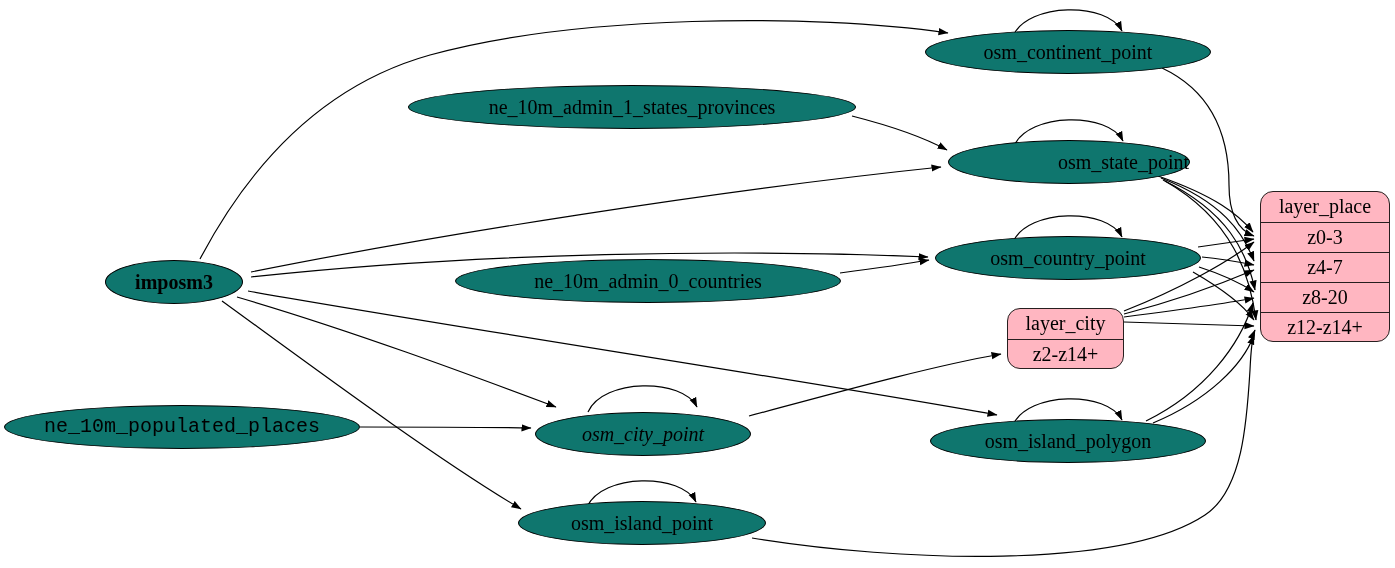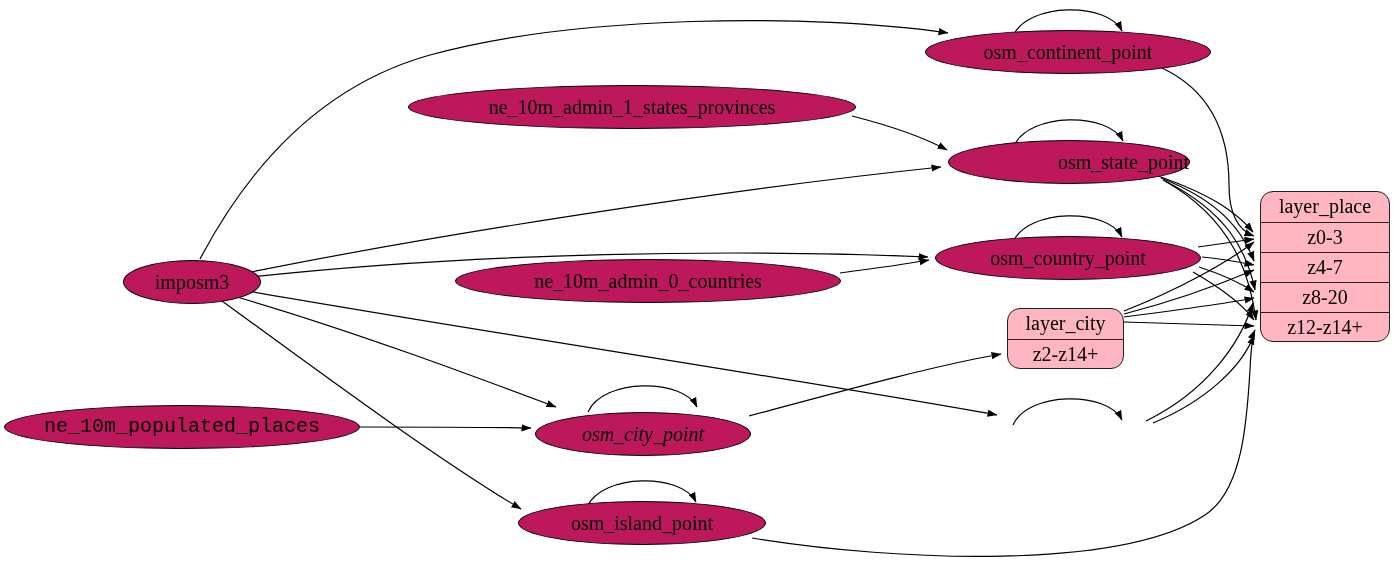--- a/index.html
+++ b/index.html
@@ -7,21 +7,21 @@
     position:relative;
     width:1395px;height:568px;
     background:#ffffff;
     font-family:"Liberation Serif", serif;
     overflow:hidden;
   }
   #edges{position:absolute;left:0;top:0;width:1395px;height:568px;}
   .node{
     position:absolute;
     box-sizing:border-box;
-    background:#be185d;
+    background:#0f766e;
     border:1.4px solid #000000;
     border-radius:50%;
     text-align:center;
     color:#000000;
     font-size:20px;
     white-space:nowrap;
   }
   .record{
     position:absolute;
     box-sizing:border-box;
@@ -84,36 +84,37 @@
     <path marker-end="url(#arr)" d="M 1193,272 C 1226,291 1244,306 1254,320"></path>
     <path marker-end="url(#arr)" d="M 1124,311 C 1180,289 1228,262 1254,242"></path>
     <path marker-end="url(#arr)" d="M 1124,314 C 1182,299 1228,281 1254,270"></path>
     <path marker-end="url(#arr)" d="M 1124,317 C 1185,309 1230,303 1254,298"></path>
     <path marker-end="url(#arr)" d="M 1124,322 C 1182,324 1228,325 1254,326"></path>
     <path marker-end="url(#arr)" d="M 1146,421 C 1205,392 1240,345 1253,303"></path>
     <path marker-end="url(#arr)" d="M 1153,423 C 1208,400 1243,365 1254,335"></path>
     <path marker-end="url(#arr)" d="M 752,538 C 900,562 1122,570 1205,515 C 1243,490 1247,420 1250,370 C 1251,348 1252,337 1255,330"></path>
   </svg>
 
-  <div class="node" style="left:123px;top:260px;width:138px;height:44px;line-height:42px;">imposm3</div>
+  <div class="node" style="left:105px;top:260px;width:138px;height:44px;line-height:42px;font-weight:bold;">imposm3</div>
 
   <div class="node" style="left:408px;top:85px;width:448px;height:44px;line-height:42px;">ne_10m_admin_1_states_provinces</div>
 
   <div class="node" style="left:455px;top:259px;width:386px;height:44px;line-height:42px;">ne_10m_admin_0_countries</div>
 
   <div class="node" style="left:4px;top:405px;width:356px;height:44px;line-height:42px;font-family:Liberation Mono, monospace;">ne_10m_populated_places</div>
 
   <div class="node" style="left:925px;top:30px;width:286px;height:44px;line-height:42px;">osm_continent_point</div>
 
   <div class="node" style="left:948px;top:140px;width:242px;height:44px;line-height:42px;text-align:right;">osm_state_point</div>
 
   <div class="node" style="left:935px;top:236px;width:266px;height:44px;line-height:42px;">osm_country_point</div>
 
   <div class="node" style="left:535px;top:412px;width:216px;height:44px;line-height:42px;font-style:italic;">osm_city_point</div>
 
+  <div class="node" style="left:930px;top:419px;width:276px;height:44px;line-height:42px;">osm_island_polygon</div>
 
   <div class="node" style="left:518px;top:501px;width:248px;height:44px;line-height:42px;">osm_island_point</div>
 
   <div class="record" style="left:1007px;top:308px;width:117px;height:61px;">
     <div class="row">layer_city</div>
     <div class="row">z2-z14+</div>
   </div>
 
   <div class="record" style="left:1260px;top:191px;width:130px;height:151px;">
     <div class="row">layer_place</div>

